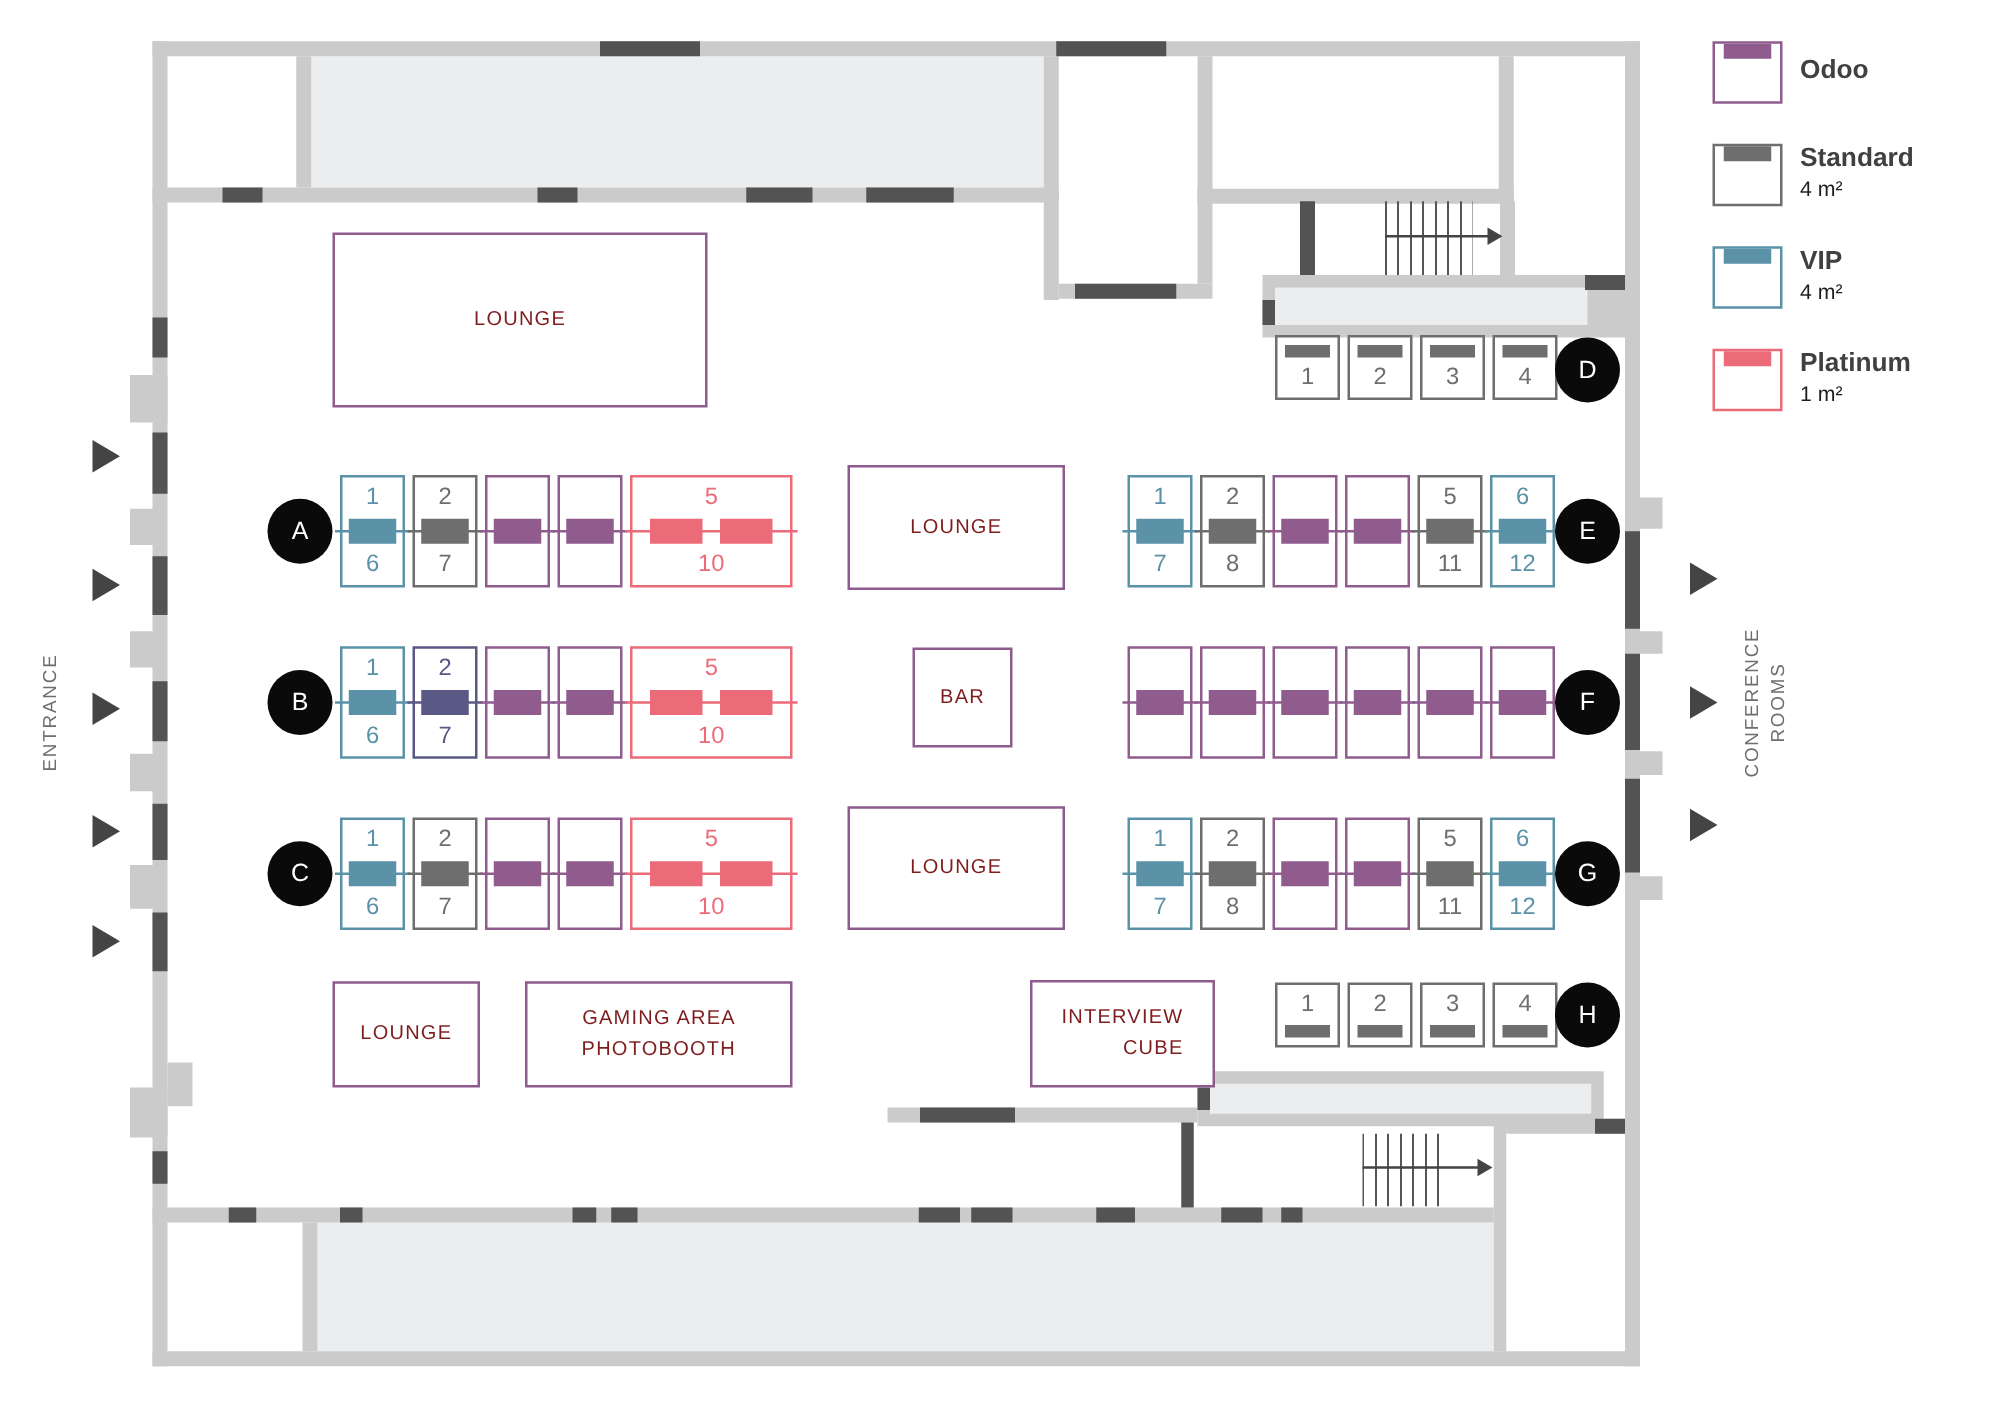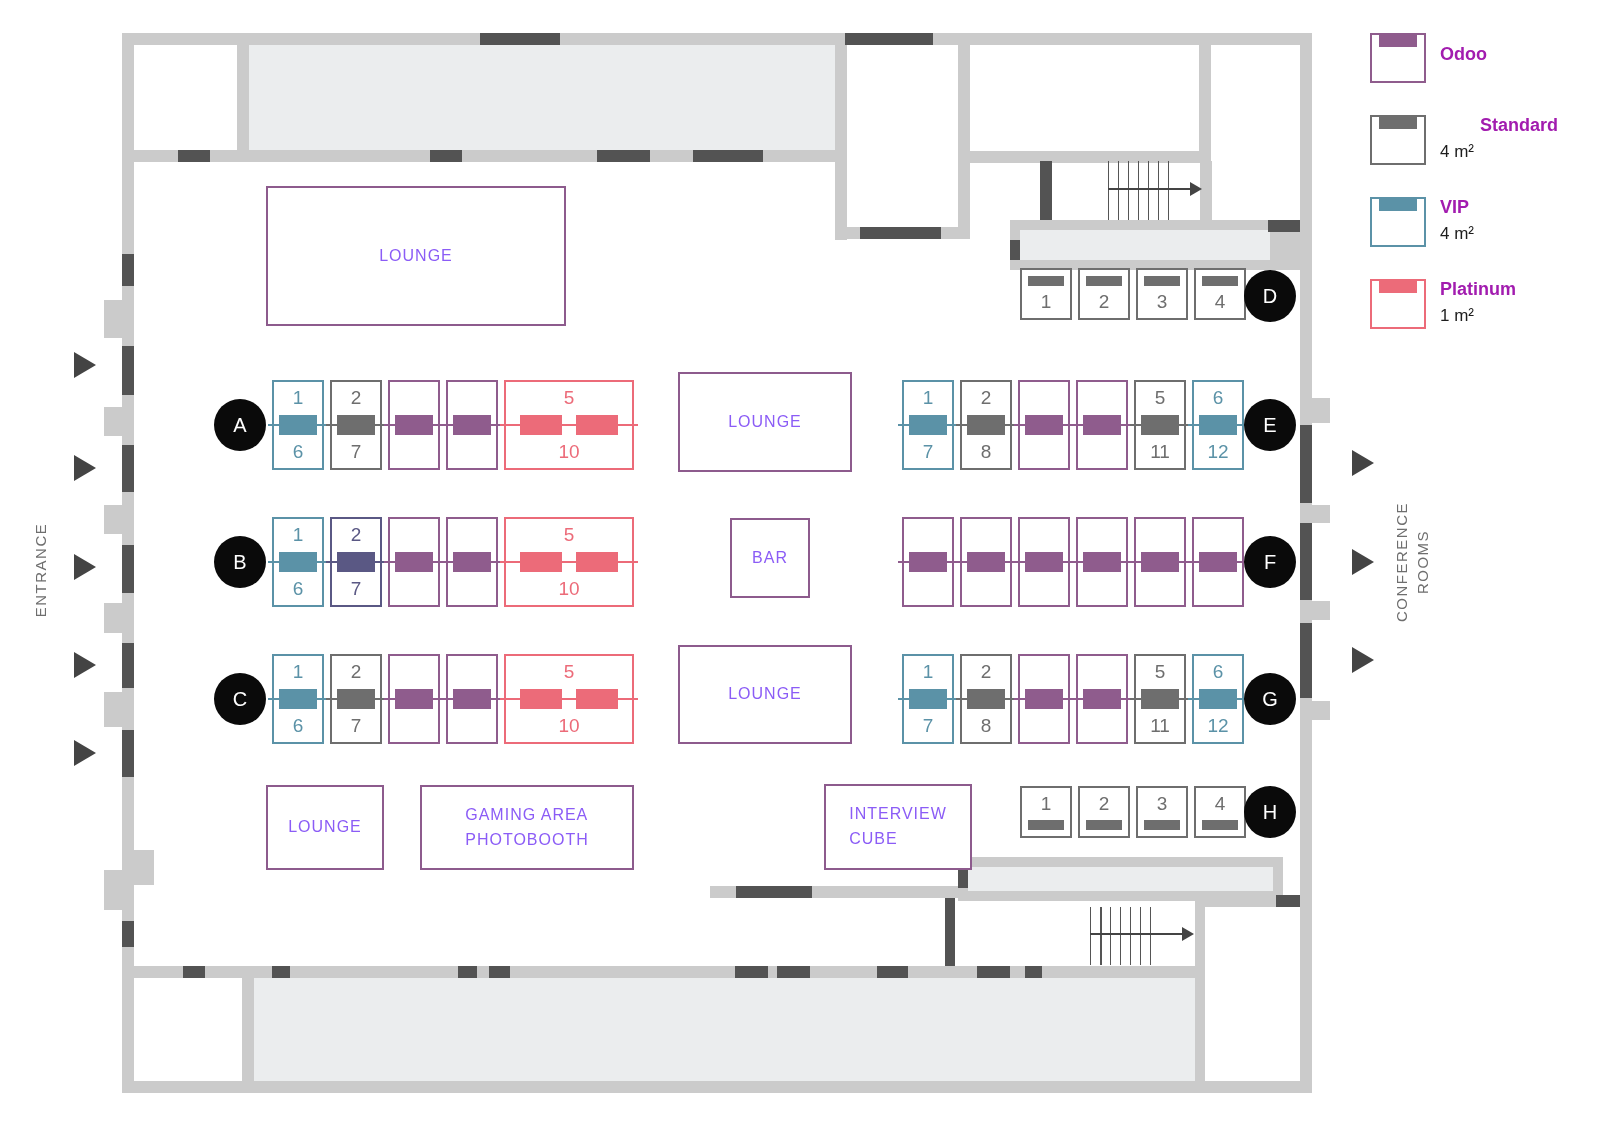--- a/index.html
+++ b/index.html
@@ -1,42 +1,42 @@
 <!DOCTYPE html>
 <html><head>
 <meta charset="utf-8">
 <style>
   html,body{margin:0;padding:0;background:#fff}
   #canvas{position:relative;width:1600px;height:1124px;background:#fff;
           font-family:"Liberation Sans",sans-serif;overflow:hidden}
   .wall{position:absolute;background:#cbcbcb}
   .room{position:absolute;background:#ebedee}
   .door{position:absolute;background:#535353}
-  .area{position:absolute;border:2px solid #8d5b8d;color:#8b5cf6;display:flex;
-        align-items:center;justify-content:center;text-align:left;
+  .area{position:absolute;border:2px solid #8d5b8d;color:#7f1d1d;display:flex;
+        align-items:center;justify-content:center;text-align:right;
         font-size:16px;letter-spacing:1px;line-height:1.55;background:#fff}
   .tri{position:absolute;width:0;height:0;border-top:13px solid transparent;
        border-bottom:13px solid transparent;border-left:22px solid #444}
   .circ{position:absolute;width:52px;height:52px;border-radius:50%;background:#0a0a0a;
         color:#fff;display:flex;align-items:center;justify-content:center;font-size:20px}
   .booth{position:absolute;background:#fff;border:2px solid currentColor}
   .bnum{position:absolute;left:0;right:0;text-align:center;font-size:19px}
   .bnum.top{top:5px}.bnum.bot{bottom:5px}
   .cline{position:absolute;left:-6px;right:-6px;top:50%;margin-top:-1px;height:2px}
   .bbar{position:absolute}
   .stairs{position:absolute;background:repeating-linear-gradient(90deg,#555 0,#555 1.5px,
           transparent 1.5px,transparent 10px)}
   .aline{position:absolute;background:#444;height:2px}
   .ahead{position:absolute;width:0;height:0;border-top:7px solid transparent;
          border-bottom:7px solid transparent;border-left:12px solid #444}
   .sideword{position:absolute;color:#6e6e6e;letter-spacing:1.5px;font-size:15px;
             text-align:center;transform:rotate(-90deg);line-height:21px}
   .lg-icon{position:absolute;width:52px;height:46px;border:2px solid;background:#fff}
   .lg-bar{position:absolute;left:7px;right:7px;top:0;height:12px}
-  .lg-title{position:absolute;left:1440px;font-size:18px;font-weight:bold;color:#a21caf}
+  .lg-title{position:absolute;left:1440px;font-size:21px;font-weight:bold;color:#404040}
   .lg-size{position:absolute;left:1440px;font-size:17px;color:#1d1d1d}
 </style>
 </head>
 <body>
 
 <div id="canvas">
 
   <div id="structure">
       <div class="room" style="left: 249px; top: 45px; width: 586px; height: 105px;"></div>
       <div class="room" style="left: 254px; top: 978px; width: 941px; height: 103px;"></div>
@@ -371,21 +371,21 @@
     </div>
 
   <div id="legend">
       <div class="lg-icon" style="left: 1370px; top: 33px; border-color: rgb(143, 92, 141);">
         <div class="lg-bar" style="background: rgb(143, 92, 141);"></div>
       </div>
       <div class="lg-title" style="top: 44px;">Odoo</div>
       <div class="lg-icon" style="left: 1370px; top: 115px; border-color: rgb(110, 110, 110);">
         <div class="lg-bar" style="background: rgb(110, 110, 110);"></div>
       </div>
-      <div class="lg-title" style="top: 115px; margin-left: 40px;">Standard</div>
+      <div class="lg-title" style="top: 115px;">Standard</div>
       <div class="lg-size" style="top: 142px;">4 m²</div>
       <div class="lg-icon" style="left: 1370px; top: 197px; border-color: rgb(91, 146, 167);">
         <div class="lg-bar" style="background: rgb(91, 146, 167);"></div>
       </div>
       <div class="lg-title" style="top: 197px;">VIP</div>
       <div class="lg-size" style="top: 224px;">4 m²</div>
       <div class="lg-icon" style="left: 1370px; top: 279px; border-color: rgb(236, 107, 121);">
         <div class="lg-bar" style="background: rgb(236, 107, 121);"></div>
       </div>
       <div class="lg-title" style="top: 279px;">Platinum</div>

